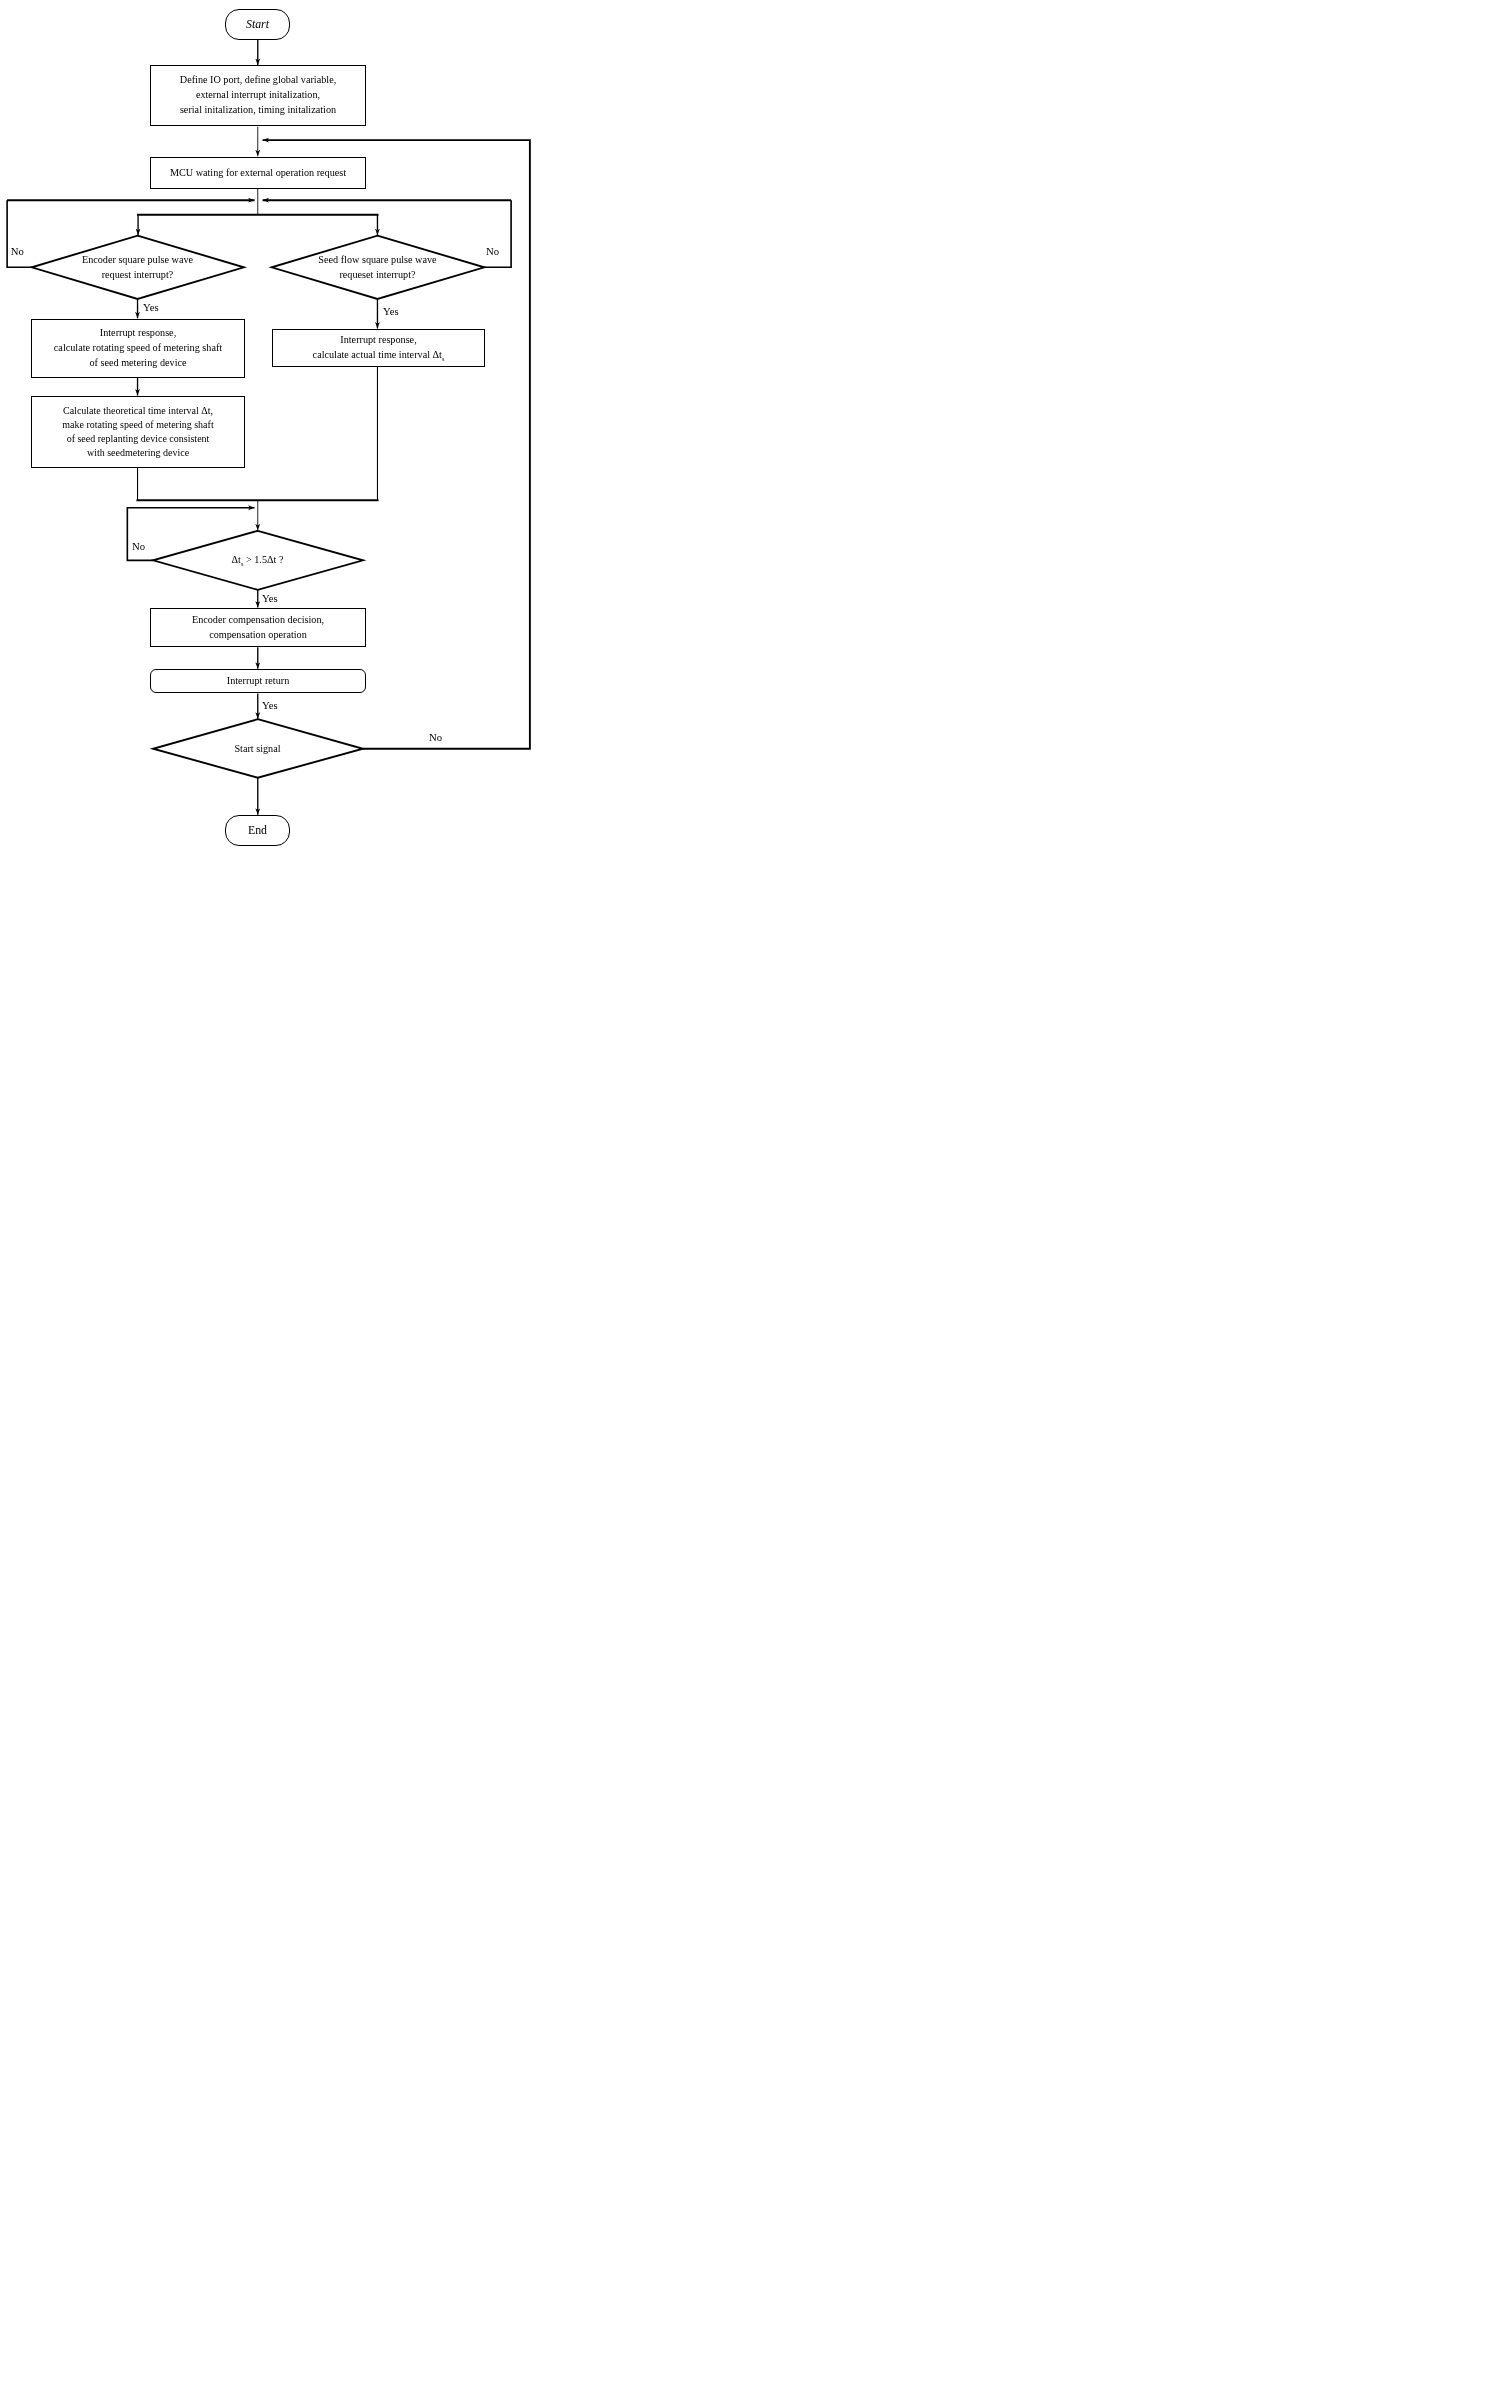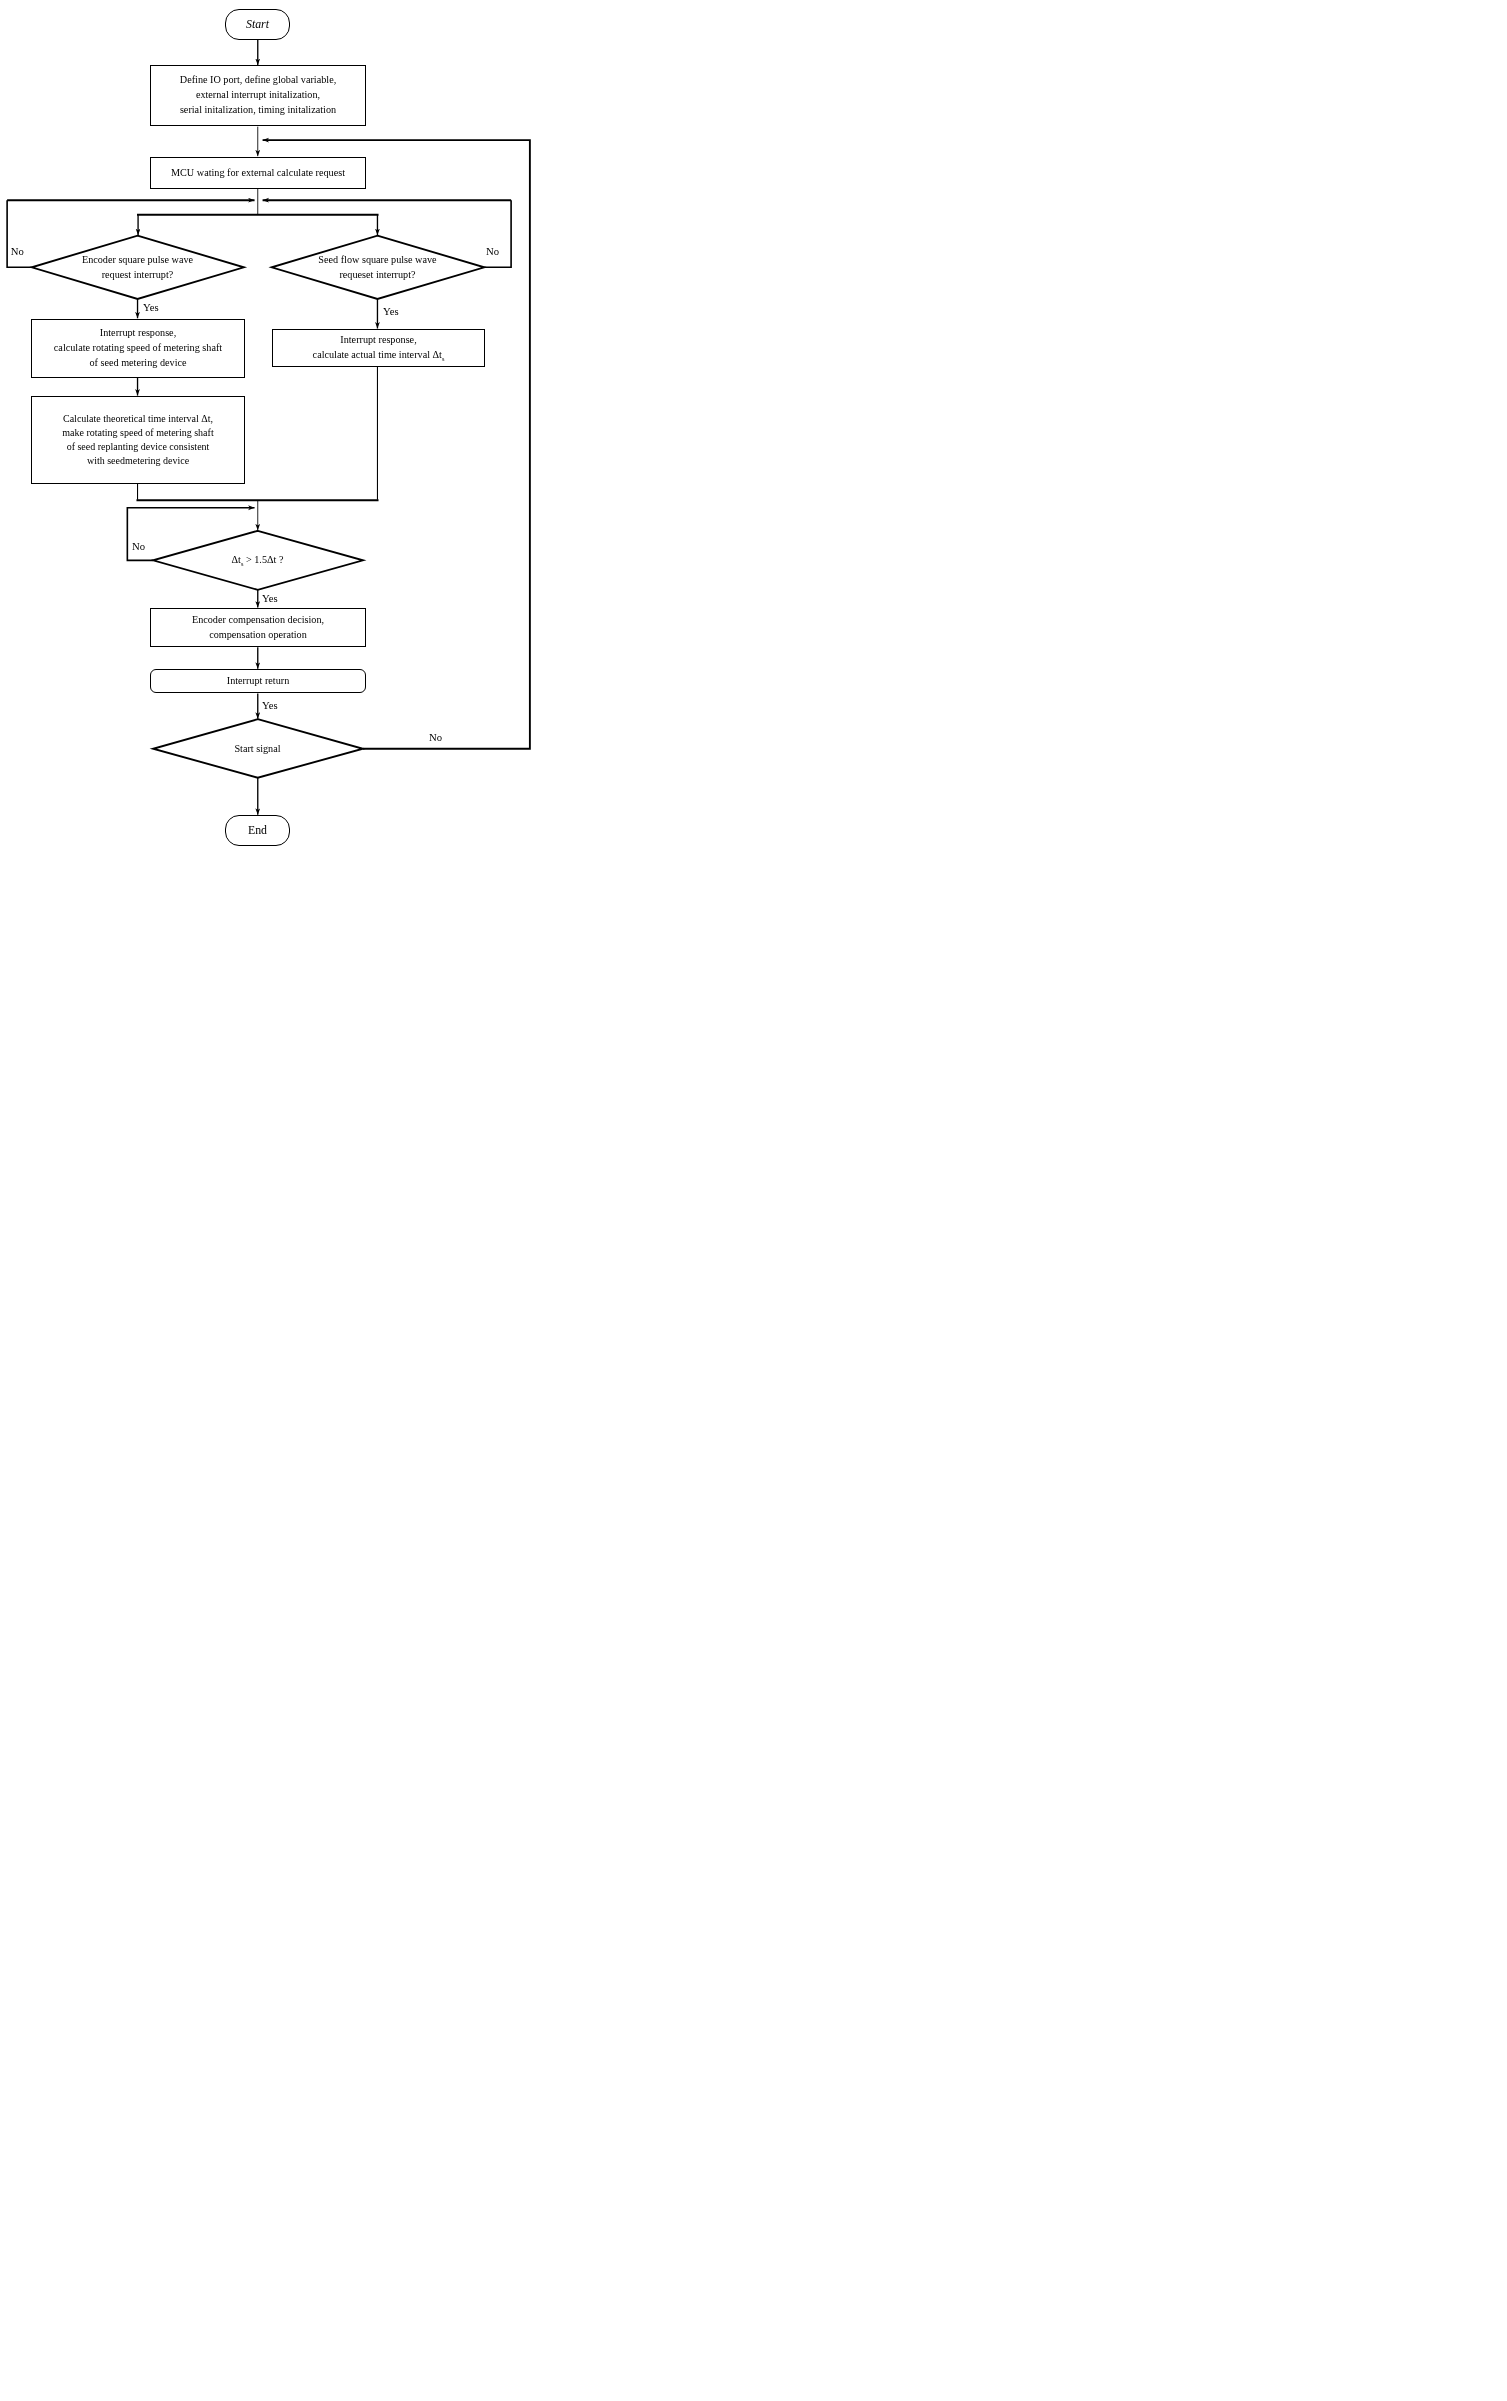--- a/index.html
+++ b/index.html
@@ -98,33 +98,33 @@
     <polygon points="480,989 676,1044 480,1099 285,1044" fill="#ffffff" stroke="#000000" stroke-width="3.5"></polygon>
     <polygon points="480,1340 676,1395 480,1449 285,1395" fill="#ffffff" stroke="#000000" stroke-width="3.5"></polygon>
   </svg>
 
   <div class="node terminal" style="left:225px;top:8.6px;width:65px;height:31px;font-style:italic;">Start</div>
 
   <div class="node" style="left:150px;top:65px;width:216px;height:61px;">Define IO port, define global variable,
 external interrupt initalization,
 serial initalization, timing initalization</div>
 
-  <div class="node" style="left:150px;top:157px;width:216px;height:32px;">MCU wating for external calculate request</div>
+  <div class="node" style="left:150px;top:157px;width:216px;height:32px;">MCU wating for external operation request</div>
 
   <div class="dtext" style="left:57px;top:238px;width:161px;height:58px;">Encoder square pulse wave
 request interrupt?</div>
 
   <div class="dtext" style="left:297px;top:238px;width:161px;height:58px;">Seed flow square pulse wave
 requeset interrupt?</div>
 
   <div class="node" style="left:31px;top:319px;width:214px;height:59px;">Interrupt response,
 calculate rotating speed of metering shaft
 of seed metering device</div>
 
-  <div class="node" style="left:31px;top:396px;width:214px;height:88px;font-size:10px;line-height:1.4;">Calculate theoretical time interval Δt,
+  <div class="node" style="left:31px;top:396px;width:214px;height:72px;font-size:10px;line-height:1.4;">Calculate theoretical time interval Δt,
 make rotating speed of metering shaft
 of seed replanting device consistent
 with seedmetering device</div>
 
   <div class="node" style="left:272px;top:329px;width:213px;height:38px;">
     <span><span>Interrupt response,
 calculate actual time interval Δt</span><sub>s</sub></span>
   </div>
 
   <div class="dtext" style="left:177px;top:543px;width:161px;height:34px;">

